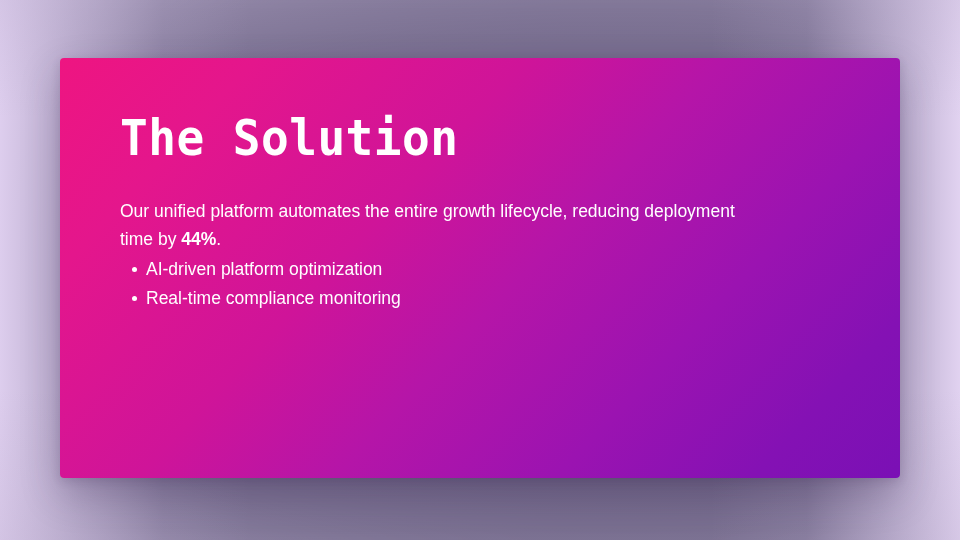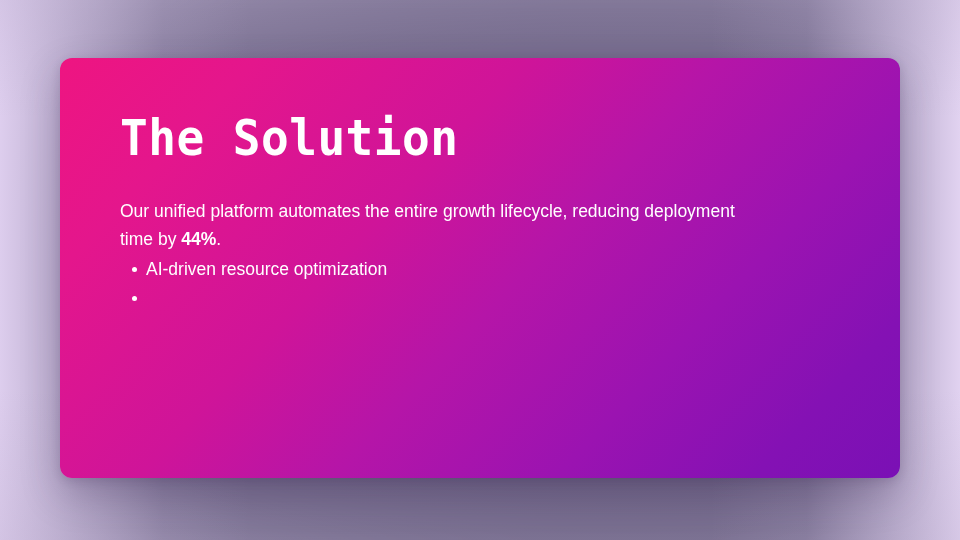--- a/index.html
+++ b/index.html
@@ -62,21 +62,21 @@
       rgba(110,100,132,0.10) 100%);
   }
 
   
   .card {
     position: absolute;
     left: 60px;
     top: 58px;
     width: 840px;
     height: 420px;
-    border-radius: 12px;
+    border-radius: 4px;
     background: linear-gradient(133deg,
       #ee1581 0%,
       #e4168c 16%,
       #cf1499 38%,
       #b515a8 54%,
       #9b13b1 72%,
       #8411b4 88%,
       #7a10b5 100%);
     box-shadow: 0 16px 38px rgba(52,30,72,0.26),
                 0 3px 10px rgba(52,30,72,0.14);
@@ -159,24 +159,25 @@
 
       <h1 class="slide-title">The Solution</h1>
 
       <div class="body-block">
 
         <p class="body-paragraph"><span>Our unified platform automates the entire growth lifecycle, reducing deployment time by </span><span class="em">44%</span><span>.</span></p>
 
         <ul class="bullet-list">
           <li>
             <span class="dot"></span>
-            <span>AI-driven resource optimization</span>
+            <span>AI-driven platform optimization</span>
           </li>
           <li>
             <span class="dot"></span>
+            <span>Real-time compliance monitoring</span>
           </li>
         </ul>
 
       </div>
     </div>
   </div>
 
 </div>
 
 </body></html>

